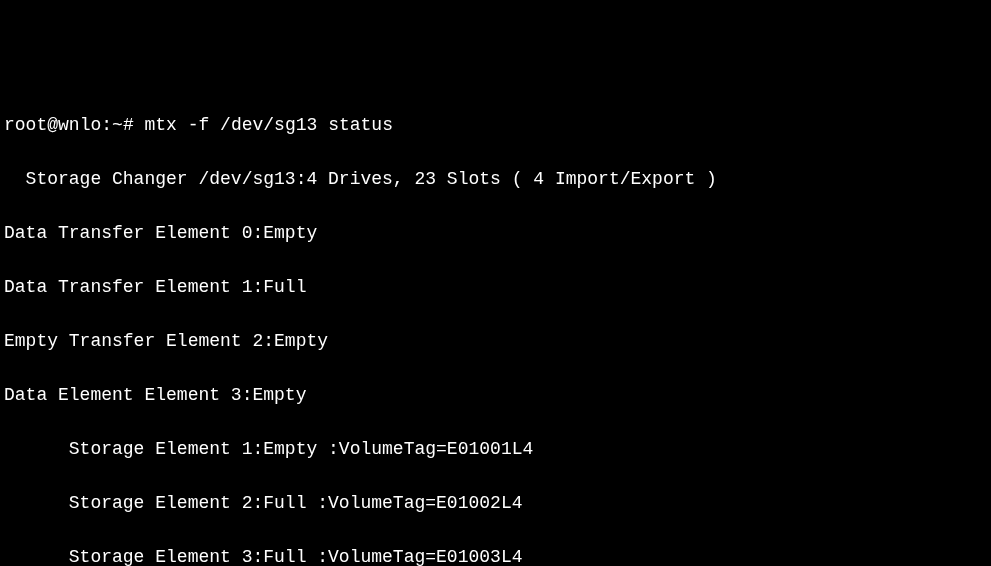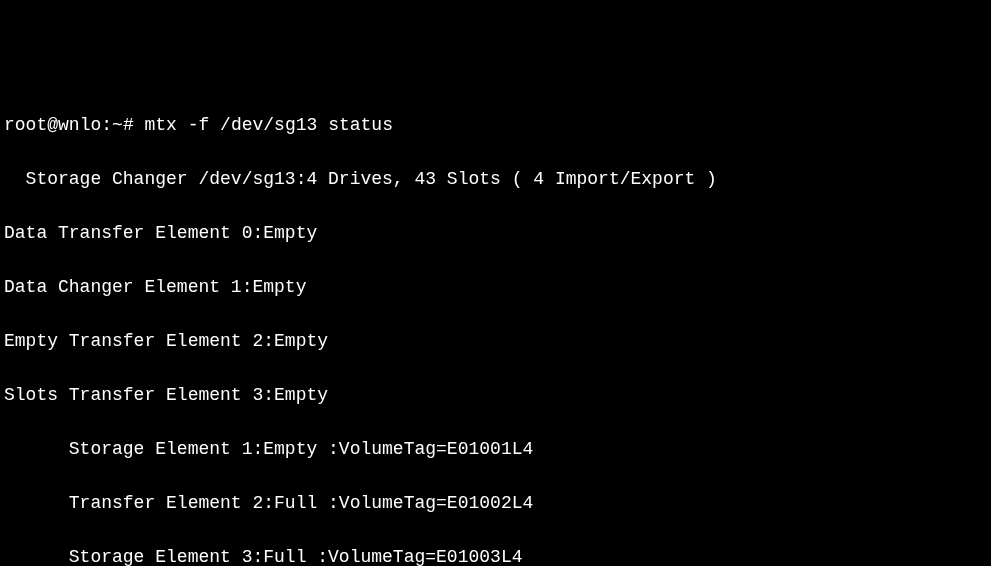--- a/index.html
+++ b/index.html
@@ -22,27 +22,27 @@
     .terminal-line {
       white-space: pre;
     }
   </style>
 </head>
 <body>
 
 
 
 <div class="terminal-line"><span>root</span>@<span>wnlo</span>:<span>~</span><span>#</span> <span>mtx -f /dev/sg13 status</span></div>
-<div class="terminal-line">  Storage Changer /dev/sg13:4 Drives, 43 Slots ( 4 Import/Export )</div>
+<div class="terminal-line">  Storage Changer /dev/sg13:4 Drives, 23 Slots ( 4 Import/Export )</div>
 <div class="terminal-line">Data Transfer Element 0:Empty</div>
-<div class="terminal-line">Data Changer Element 1:Empty</div>
+<div class="terminal-line">Data Transfer Element 1:Full</div>
 <div class="terminal-line">Empty Transfer Element 2:Empty</div>
-<div class="terminal-line">Slots Transfer Element 3:Empty</div>
+<div class="terminal-line">Data Element Element 3:Empty</div>
 <div class="terminal-line">      Storage Element 1:Empty :VolumeTag=E01001L4</div>
-<div class="terminal-line">      Transfer Element 2:Full :VolumeTag=E01002L4</div>
+<div class="terminal-line">      Storage Element 2:Full :VolumeTag=E01002L4</div>
 <div class="terminal-line">      Storage Element 3:Full :VolumeTag=E01003L4</div>
 
 
 
 
 
 
 
 
 

